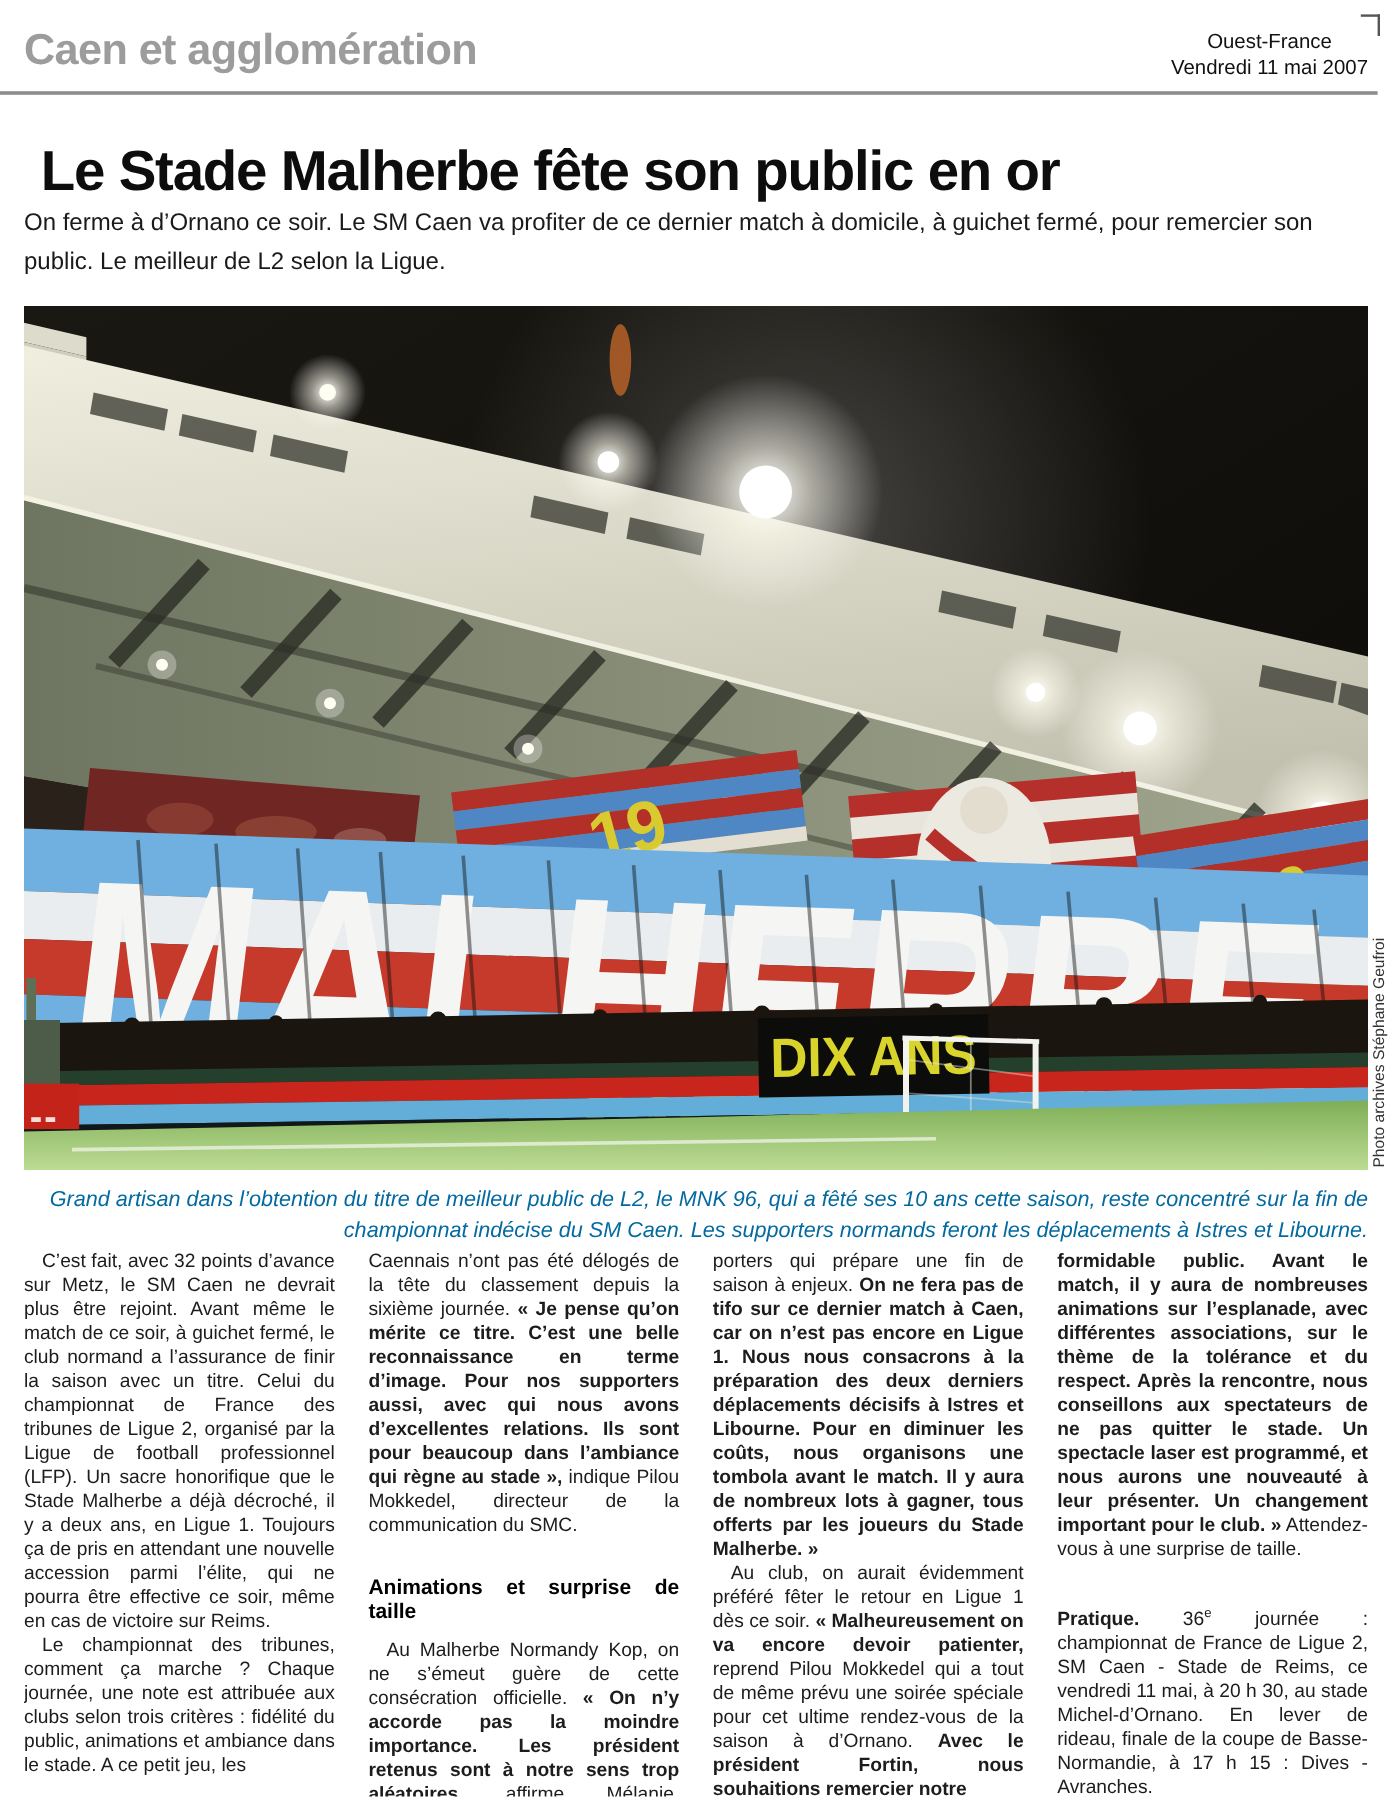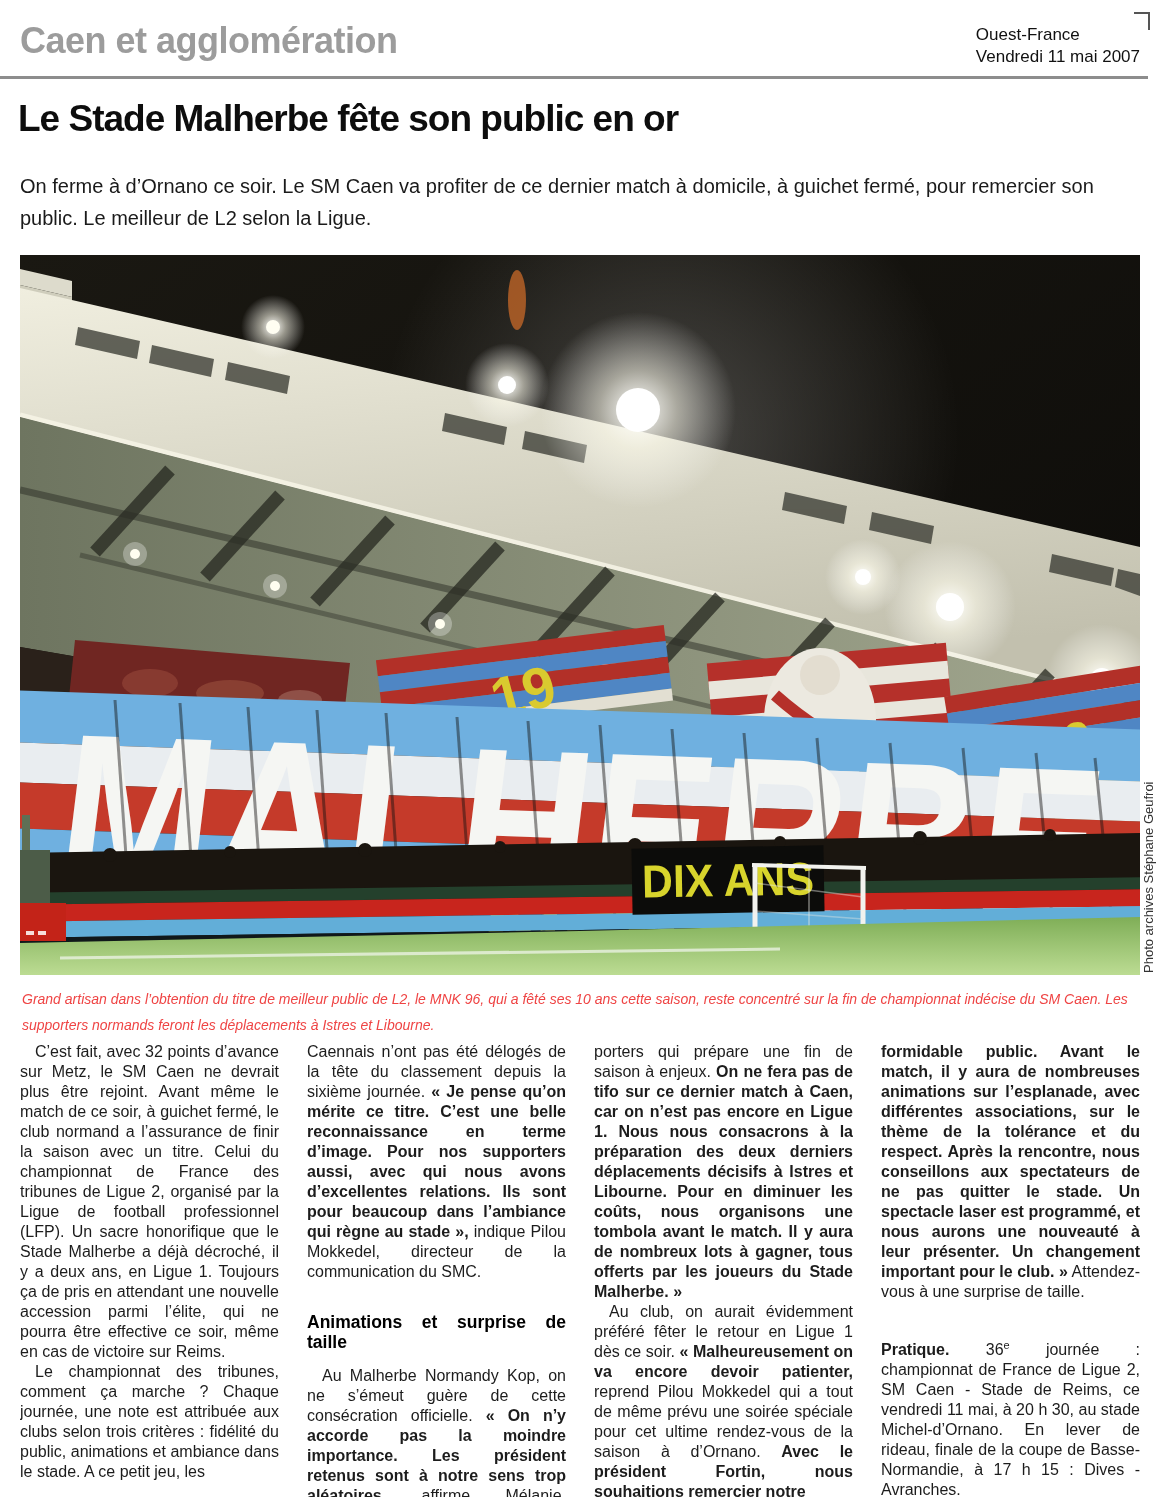--- a/index.html
+++ b/index.html
@@ -1,33 +1,33 @@
 <!DOCTYPE html>
 <html><head>
 <meta charset="utf-8">
 <style>
   html,body{margin:0;padding:0;background:#ffffff;}
   body{width:1162px;height:1500px;position:relative;font-family:"Liberation Sans",sans-serif;color:#1c1c1c;}
   .page{position:absolute;inset:0;overflow:hidden;background:#fff;}
 
   
   .section-title{position:absolute;left:20px;top:20px;font-size:36px;font-weight:bold;color:#9c9c9c;letter-spacing:-.5px;margin:0;}
-  .masthead{position:absolute;right:22px;top:24px;text-align:left;font-size:17px;line-height:22px;color:#111;}
+  .masthead{position:absolute;right:22px;top:24px;text-align:center;font-size:17px;line-height:22px;color:#111;}
   .corner-mark{position:absolute;right:12px;top:12px;width:14px;height:16px;border-top:2px solid #555;border-right:2px solid #555;}
   .head-rule{position:absolute;left:0;top:76px;width:1148px;height:3px;background:#8d8d8d;}
 
   
-  h1.headline{position:absolute;left:18px;top:98px;margin:0;font-size:37px;font-weight:bold;color:#0d0d0d;letter-spacing:-1px;}
+  h1.headline{position:absolute;left:18px;top:98px;margin:16px;font-size:47px;font-weight:bold;color:#0d0d0d;letter-spacing:-1px;}
   .standfirst{position:absolute;left:20px;top:170px;width:1112px;margin:0;font-size:20px;line-height:32px;color:#1a1a1a;}
 
   
   figure.photo{position:absolute;left:20px;top:255px;width:1120px;height:720px;margin:0;overflow:hidden;}
   .credit{position:absolute;left:1140px;top:255px;width:18px;height:718px;writing-mode:vertical-rl;transform:rotate(180deg);font-size:13px;line-height:17px;color:#333;white-space:nowrap;}
 
-  .caption{position:absolute;left:22px;top:986px;width:1118px;margin:0;font-style:italic;font-size:14px;line-height:26px;color:#ef4444;}
+  .caption{position:absolute;left:22px;top:986px;width:1118px;margin:0;font-style:italic;font-size:18px;line-height:26px;color:#0369a1;text-align:right;}
 
   
   .columns{position:absolute;left:20px;top:1042px;width:1120px;height:455px;display:flex;gap:28px;overflow:hidden;}
   .col{flex:1 1 0;font-size:16px;line-height:20px;text-align:justify;color:#1c1c1c;}
   .col p{margin:0;}
   .col p.indent{text-indent:15px;}
   .b{font-weight:bold;}
   h3.crosshead{font-size:17.5px;margin:30px 0 14px 0;color:#000000;}
   p.pratique{margin-top:38px;}
   sup{font-size:11px;line-height:0;}

